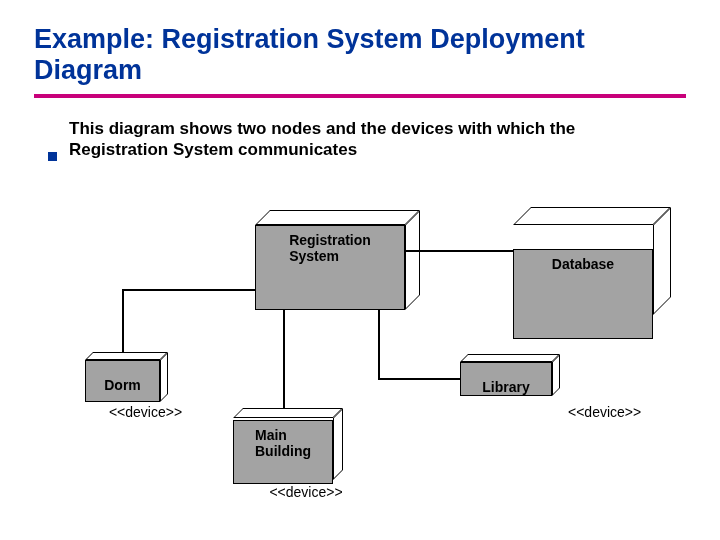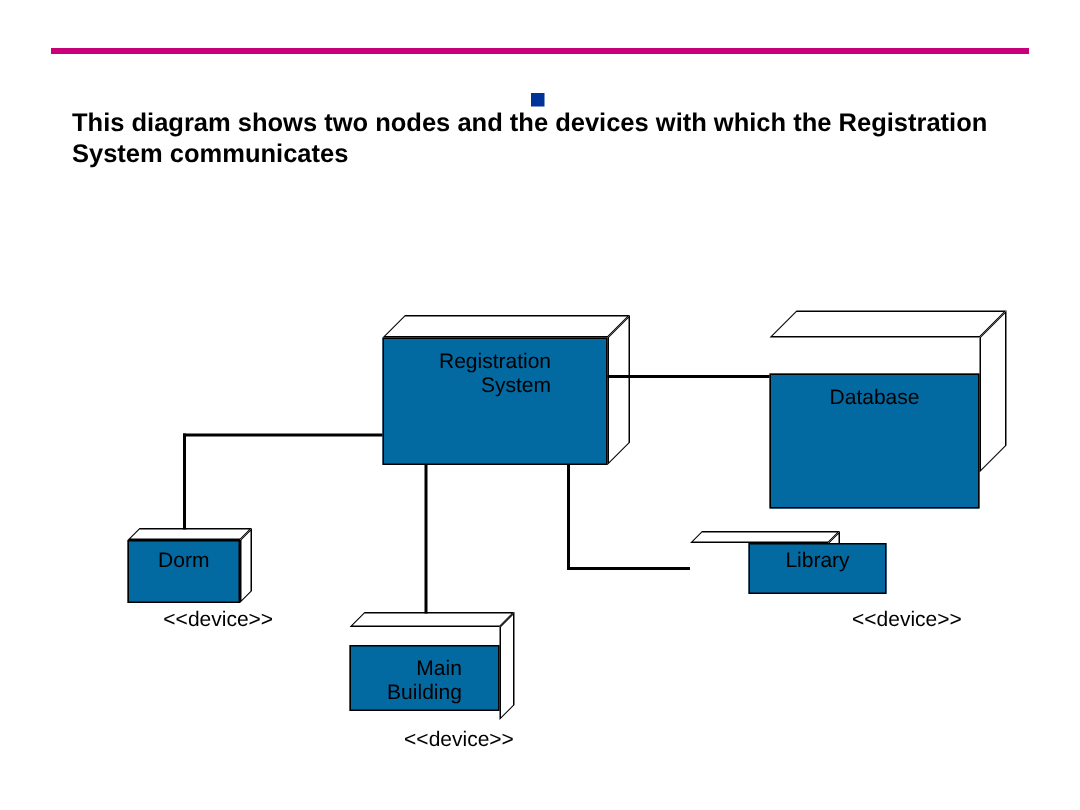--- a/index.html
+++ b/index.html
@@ -25,27 +25,27 @@
     line-height: 1.15;
     margin: 0 0 6px 0;
   }
   .rule {
     border: none;
     border-top: 4px solid #c8007a;
     margin: 8px 0 20px 0;
   }
   .bullet {
     display: flex;
-    align-items: center;
+    align-items: flex-end;
+    gap: 12px;
     font-size: 17px;
     font-weight: bold;
     margin-left: 14px;
     max-width: 620px;
     line-height: 1.25;
-    flex-direction: column;
   }
   .bullet .sq {
     width: 9px;
     height: 9px;
     background: #003399;
     margin-top: 6px;
     flex: 0 0 auto;
   }
   .canvas {
     position: absolute;
@@ -56,30 +56,31 @@
     pointer-events: none;
   }
   
   .node {
     position: absolute;
   }
   .node .front {
     position: absolute;
     left: 0;
     top: 0;
-    background: #0369a1;
+    background: #a3a3a3;
     border: 1.5px solid #000;
     box-sizing: border-box;
     display: flex;
     align-items: flex-start;
     justify-content: center;
     padding-top: 6px;
     font-size: 14px;
-    text-align: right;
+    text-align: left;
     line-height: 1.15;
+    font-weight: bold;
   }
   .node .top {
     position: absolute;
     background: #fff;
     border: 1.5px solid #000;
     box-sizing: border-box;
   }
   .node .side {
     position: absolute;
     background: #fff;
@@ -96,20 +97,21 @@
   .link {
     position: absolute;
     background: #000;
   }
 </style>
 </head>
 <body>
 
 <div class="slide">
 
+  <h1 class="title">Example: Registration System Deployment Diagram</h1>
   <hr class="rule">
 
   <div class="bullet">
     <span class="sq"></span>
     <span>This diagram shows two nodes and the devices with which the Registration System communicates</span>
   </div>
 
   <div class="canvas">
 
     <div class="node" style="left:255px; top:210px;">
@@ -121,35 +123,35 @@
 
     <div class="node" style="left:513px; top:207px;">
       <div class="top" style="left:0; top:0; width:140px; height:18px; transform:skewX(-45deg); transform-origin:bottom left;"></div>
       <div class="side" style="left:140px; top:18px; width:18px; height:90px; transform:skewY(-45deg); transform-origin:top left;"></div>
       <div class="front" style="top:18px; width:140px; height:90px;margin-top:24px;">Database</div>
     </div>
 
     <div class="node" style="left:85px; top:352px;">
       <div class="top" style="left:0; top:0; width:75px; height:8px; transform:skewX(-45deg); transform-origin:bottom left;"></div>
       <div class="side" style="left:75px; top:8px; width:8px; height:42px; transform:skewY(-45deg); transform-origin:top left;"></div>
-      <div class="front" style="top:8px; width:75px; height:42px; font-size:14px; padding-top:4px;">Dorm</div>
+      <div class="front" style="top:8px; width:75px; height:42px; font-size:14px; padding-top:16px;">Dorm</div>
     </div>
     <div class="stereo" style="left:80px; top:404px; width:85px;">&lt;&lt;device&gt;&gt;</div>
 
     <div class="node" style="left:460px; top:354px;">
       <div class="top" style="left:0; top:0; width:92px; height:8px; transform:skewX(-45deg); transform-origin:bottom left;"></div>
       <div class="side" style="left:92px; top:8px; width:8px; height:34px; transform:skewY(-45deg); transform-origin:top left;"></div>
-      <div class="front" style="top:8px; width:92px; height:34px; font-size:14px; padding-top:2px;margin-left:39px;">Library</div>
+      <div class="front" style="top:8px; width:92px; height:34px; font-size:14px; padding-top:16px;">Library</div>
     </div>
     <div class="stereo" style="left:545px; top:404px; width:90px; text-align:left;">&lt;&lt;device&gt;&gt;</div>
 
     <div class="node" style="left:233px; top:408px;">
       <div class="top" style="left:0; top:0; width:100px; height:10px; transform:skewX(-45deg); transform-origin:bottom left;"></div>
       <div class="side" style="left:100px; top:10px; width:10px; height:62px; transform:skewY(-45deg); transform-origin:top left;"></div>
-      <div class="front" style="top:22px; width:100px; height:44px; white-space:pre-line; font-size:14px; padding-top:6px;">Main
+      <div class="front" style="top:12px; width:100px; height:64px; white-space:pre-line; font-size:14px; padding-top:6px;">Main
 Building</div>
     </div>
     <div class="stereo" style="left:223px; top:484px; width:120px;">&lt;&lt;device&gt;&gt;</div>
 
     <div class="link" style="left:405px; top:250px; width:108px; height:1.5px;"></div>
 
     <div class="link" style="left:122px; top:289px; width:133px; height:1.5px;"></div>
     <div class="link" style="left:122px; top:289px; width:1.5px; height:64px;"></div>
 
     <div class="link" style="left:378px; top:310px; width:1.5px; height:68px;"></div>

